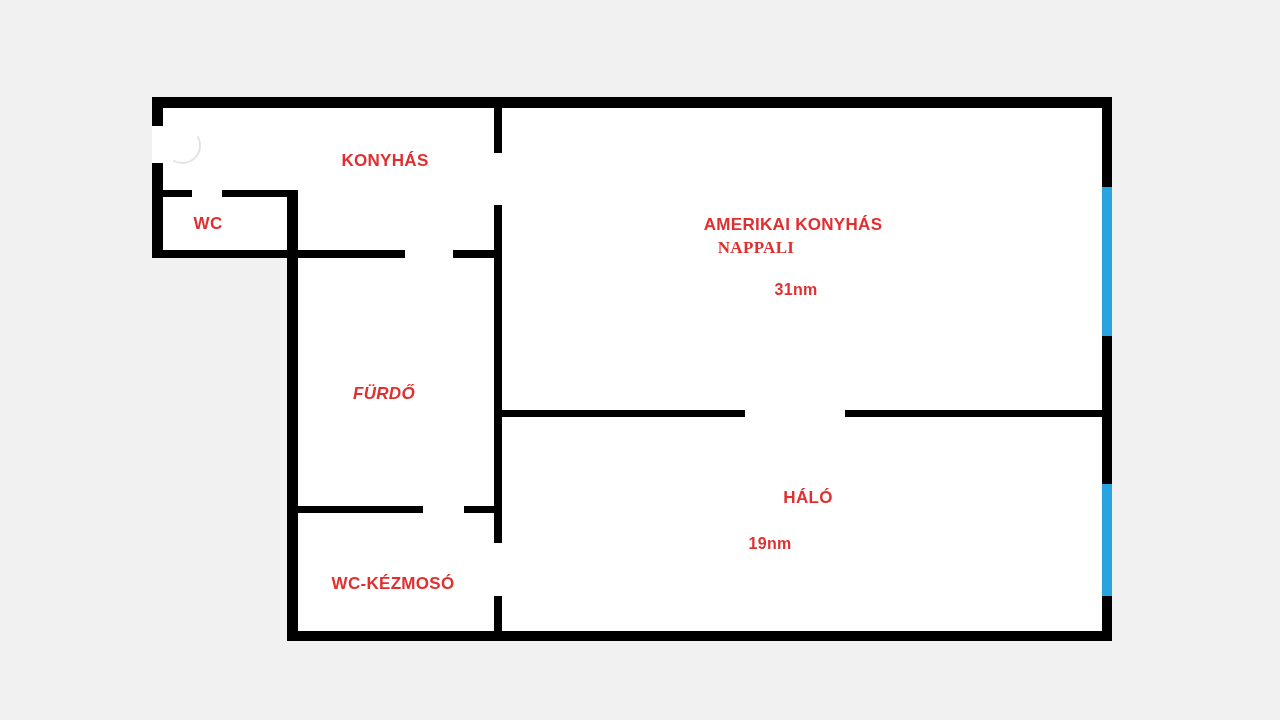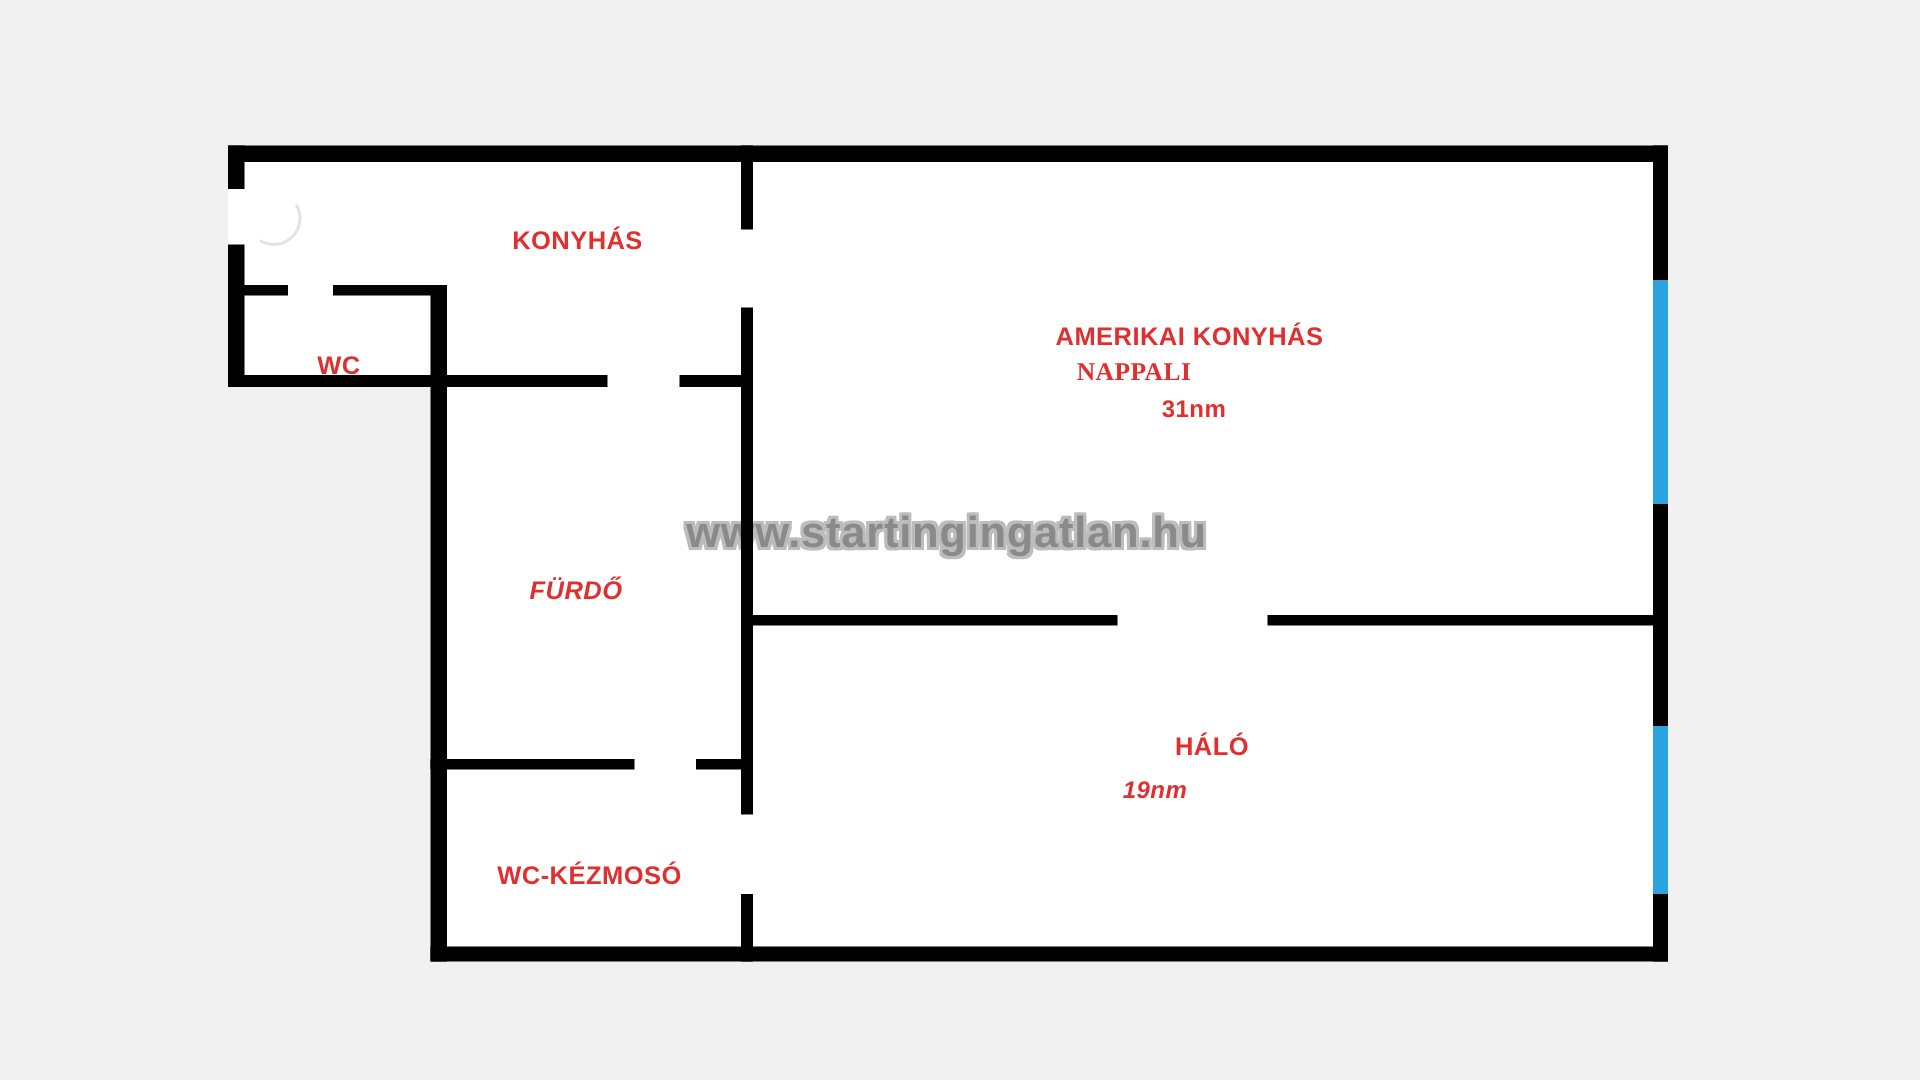--- a/index.html
+++ b/index.html
@@ -59,21 +59,21 @@
     z-index: 2;
   }
 
   .room-label {
     position: absolute; z-index: 4;
     transform: translate(-50%, -50%);
     color: var(--label);
     font-weight: bold; font-size: 17px; letter-spacing: 0.3px;
     white-space: nowrap;
   }
-  .area-label { font-size: 16px; }
+  .area-label { font-size: 16px; margin-top: 16px; }
 
   .caption {
     position: absolute; left: 45px; top: 452px; z-index: 4;
     color: var(--label); font-weight: bold; font-size: 17px; line-height: 25px;
   }
 
   .watermark {
     position: absolute; left: 631px; top: 356px; z-index: 2;
     transform: translate(-50%, -50%);
     font-size: 29px; font-weight: bold; letter-spacing: 0.5px;
@@ -87,21 +87,20 @@
   }
 </style>
 </head>
 <body>
 
 <div class="canvas">
 
   <div class="floor floor-a"></div>
   <div class="floor floor-b"></div>
 
-  <div class="watermark">www.startingingatlan.hu</div>
 
   <div class="door-arc"></div>
 
   <div class="wall w-top"></div>
   <div class="wall w-left-upper"></div>
   <div class="wall w-left-lower"></div>
   <div class="wall w-hall-bot-l"></div>
   <div class="wall w-hall-bot-r"></div>
   <div class="wall w-left-main"></div>
   <div class="wall w-bottom"></div>
@@ -117,27 +116,27 @@
   <div class="wall w-div-v-bot"></div>
   <div class="wall w-wc-top-l"></div>
   <div class="wall w-wc-top-r"></div>
   <div class="wall w-nap-halo-l"></div>
   <div class="wall w-nap-halo-r"></div>
   <div class="wall w-furdo-wc-l"></div>
   <div class="wall w-furdo-wc-r"></div>
 
   <div class="room-label" style="left:385px; top:161px;">KONYHÁS</div>
 
-  <div class="room-label" style="left:208px; top:244px;margin-left:18px;">WC</div>
+  <div class="room-label" style="left:208px; top:224px;">WC</div>
 
   <div class="room-label" style="left:793px; top:225px;">AMERIKAI KONYHÁS</div>
   <div class="room-label" style="left:756px; top:248px;font-family:Liberation Serif, serif;">NAPPALI</div>
   <div class="room-label area-label" style="left:796px; top:274px;">31nm</div>
 
   <div class="room-label" style="left:384px; top:394px;font-style:italic;">FÜRDŐ</div>
 
   <div class="room-label" style="left:770px; top:498px;margin-left:38px;">HÁLÓ</div>
-  <div class="room-label area-label" style="left:770px; top:528px;font-style:italic;">19nm</div>
+  <div class="room-label area-label" style="left:770px; top:528px;">19nm</div>
 
   <div class="room-label" style="left:393px; top:584px;">WC-KÉZMOSÓ</div>
 
 
 </div>
 
 </body></html>

